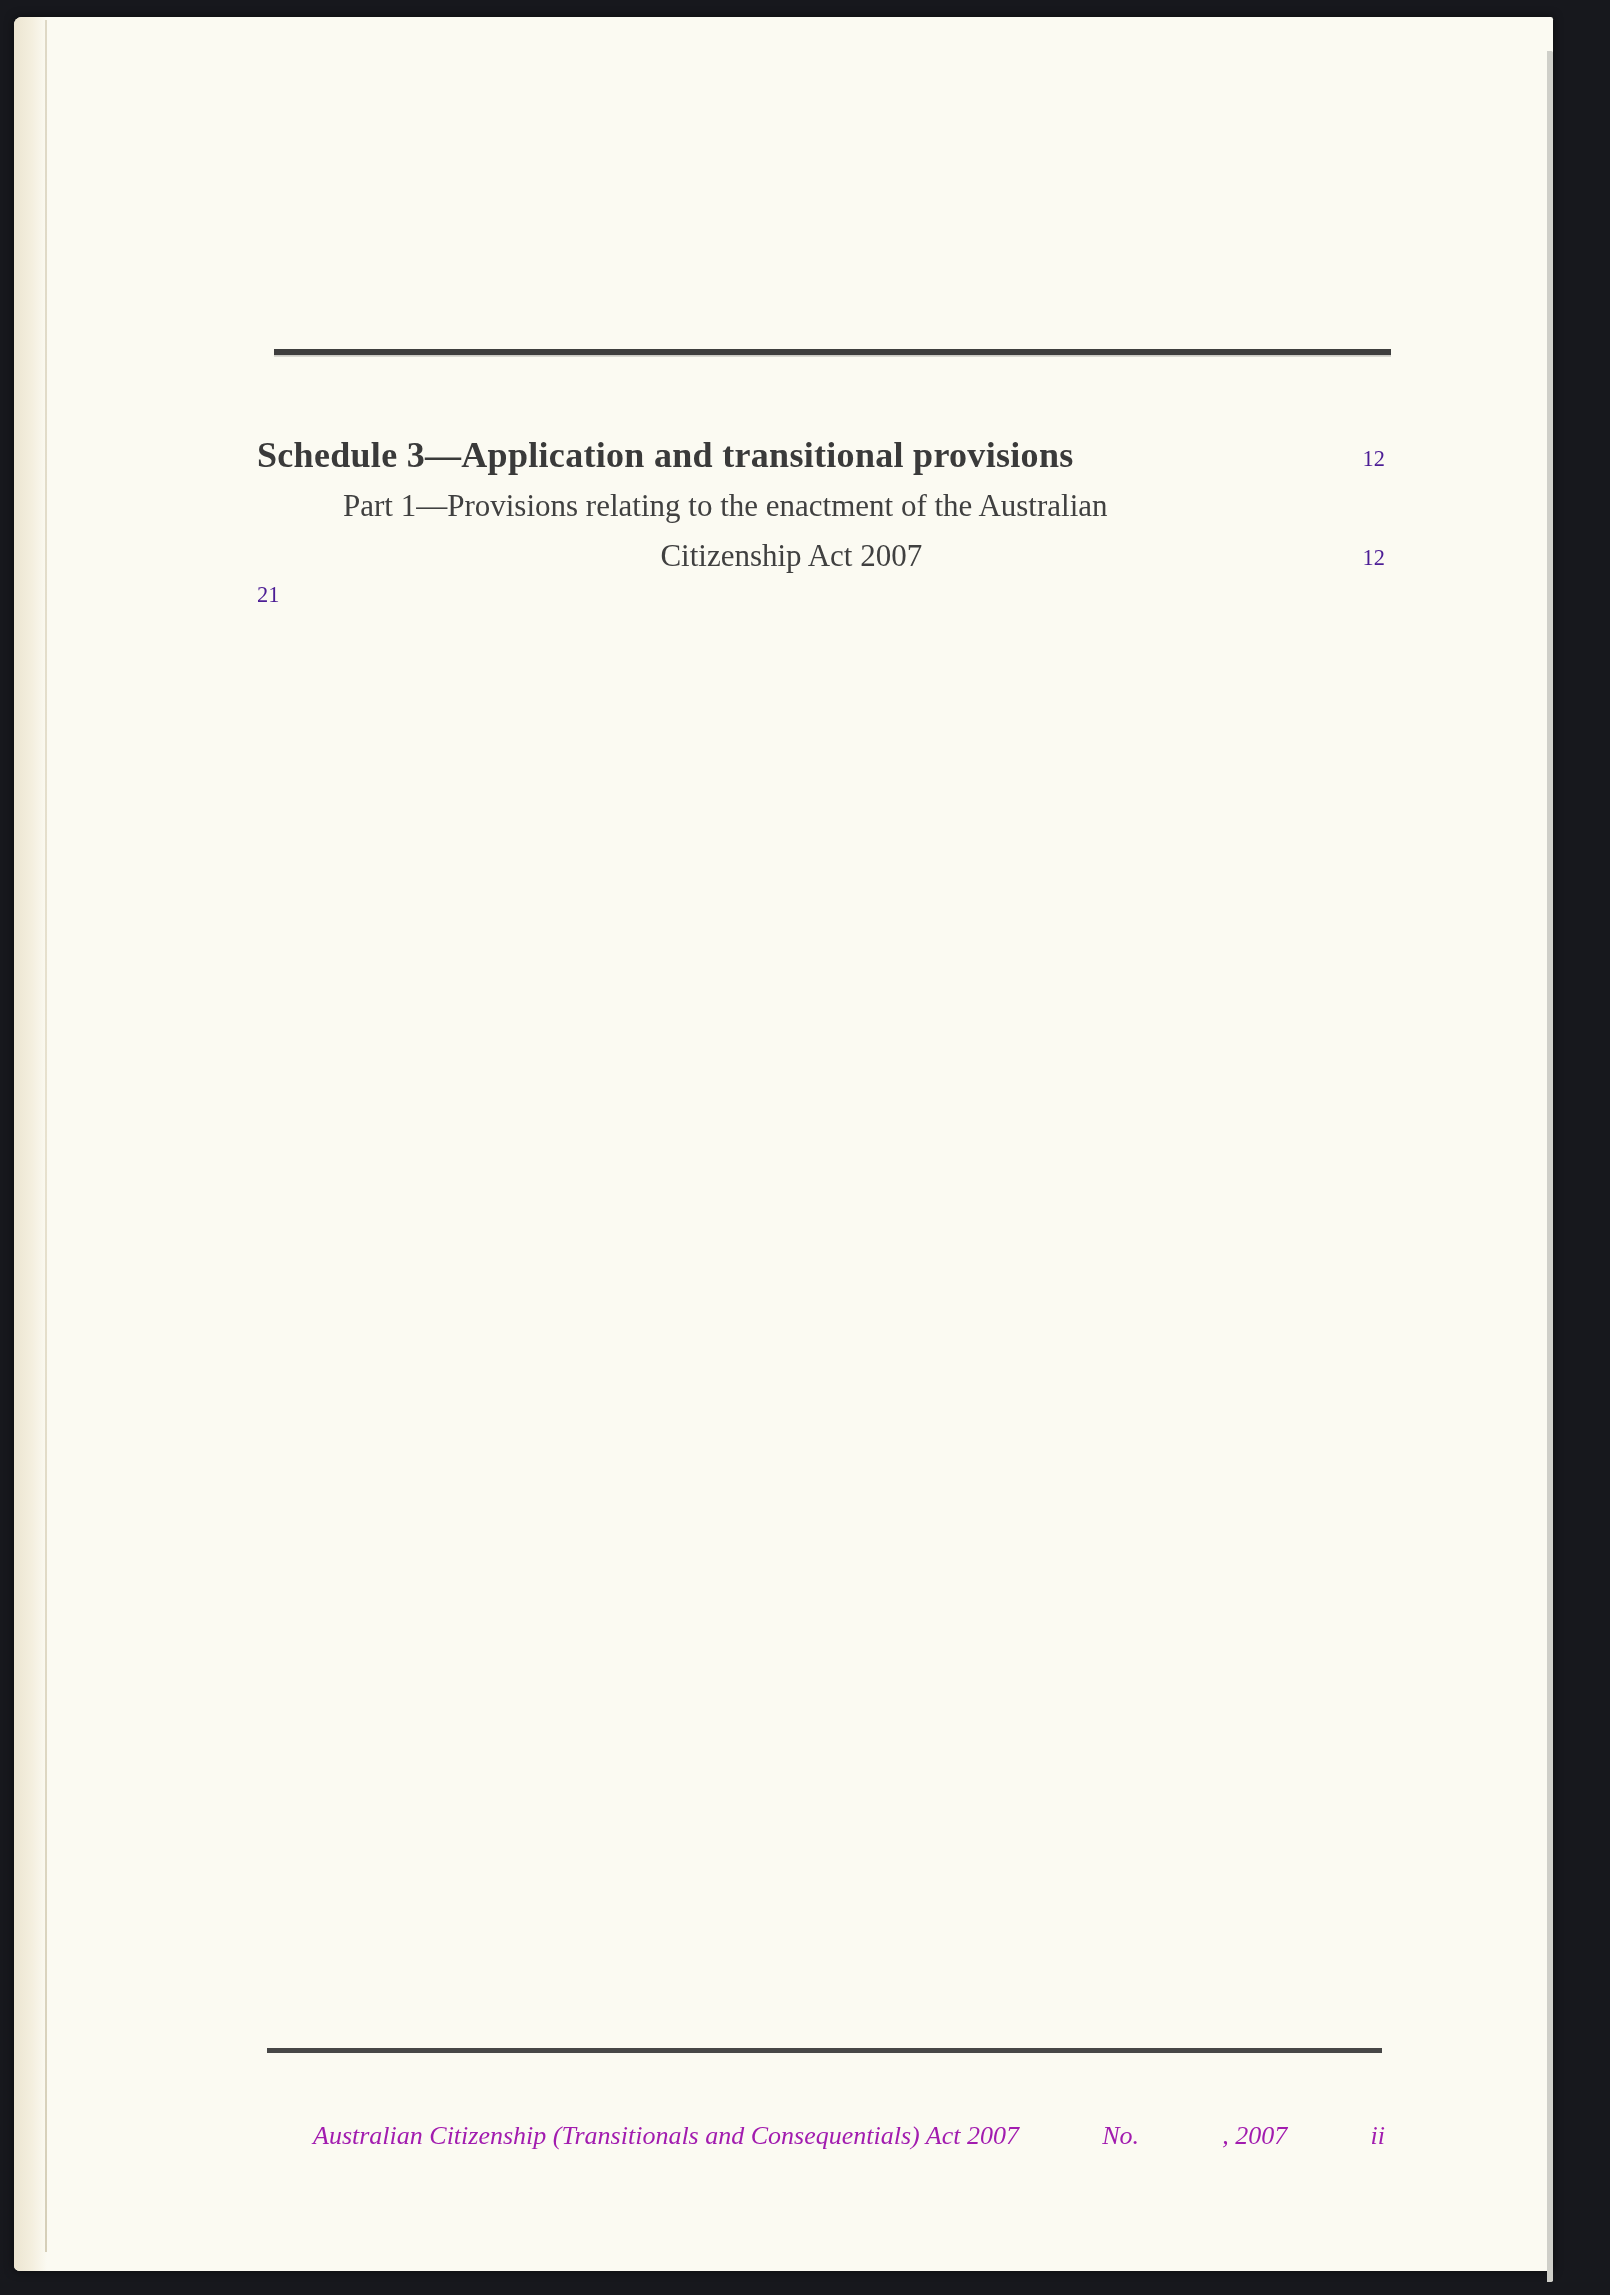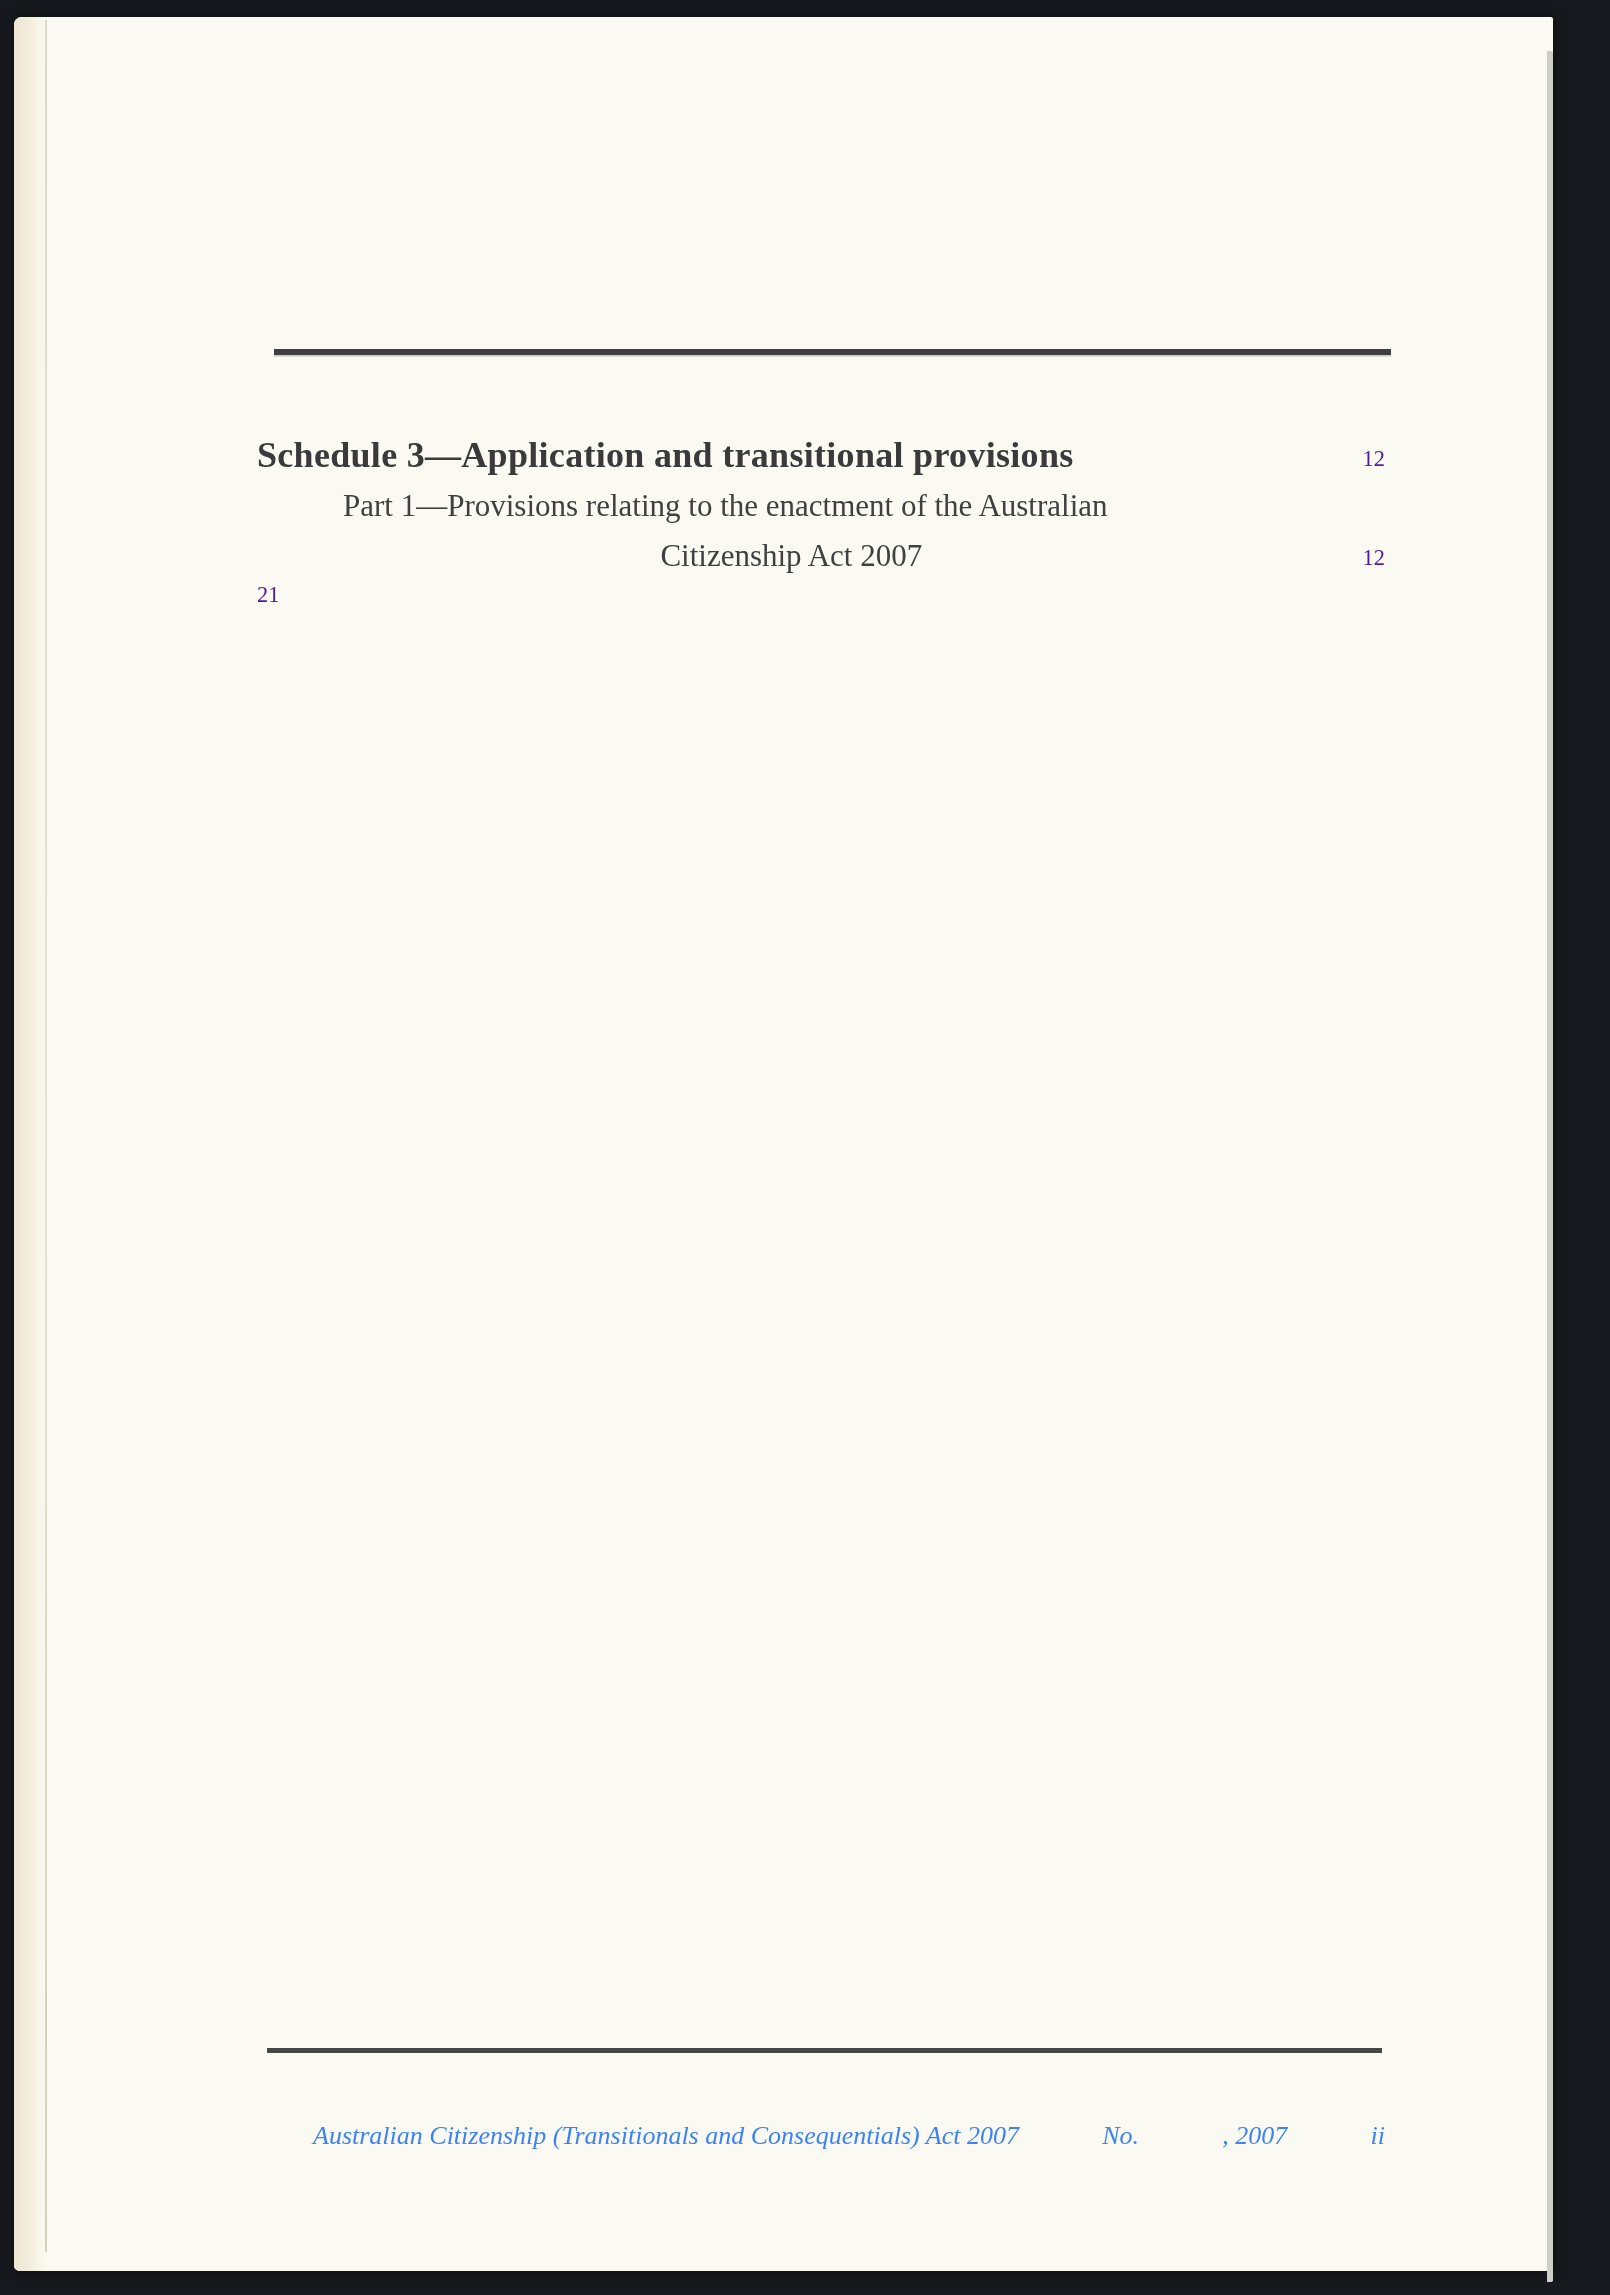--- a/index.html
+++ b/index.html
@@ -99,21 +99,21 @@
   .footer-row {
     position: absolute;
     left: 243px;
     top: 2104px;
     width: 1128px;
     display: flex;
     justify-content: space-between;
     align-items: baseline;
     font-style: italic;
     font-size: 26px;
-    color: #3b82f6;
+    color: #a21caf;
     white-space: nowrap;
   }
   .footer-act-title { margin-left: 56px; }
 </style>
 </head>
 <body>
 
 <div class="paper">
 
   <div class="binding-edge"></div>

